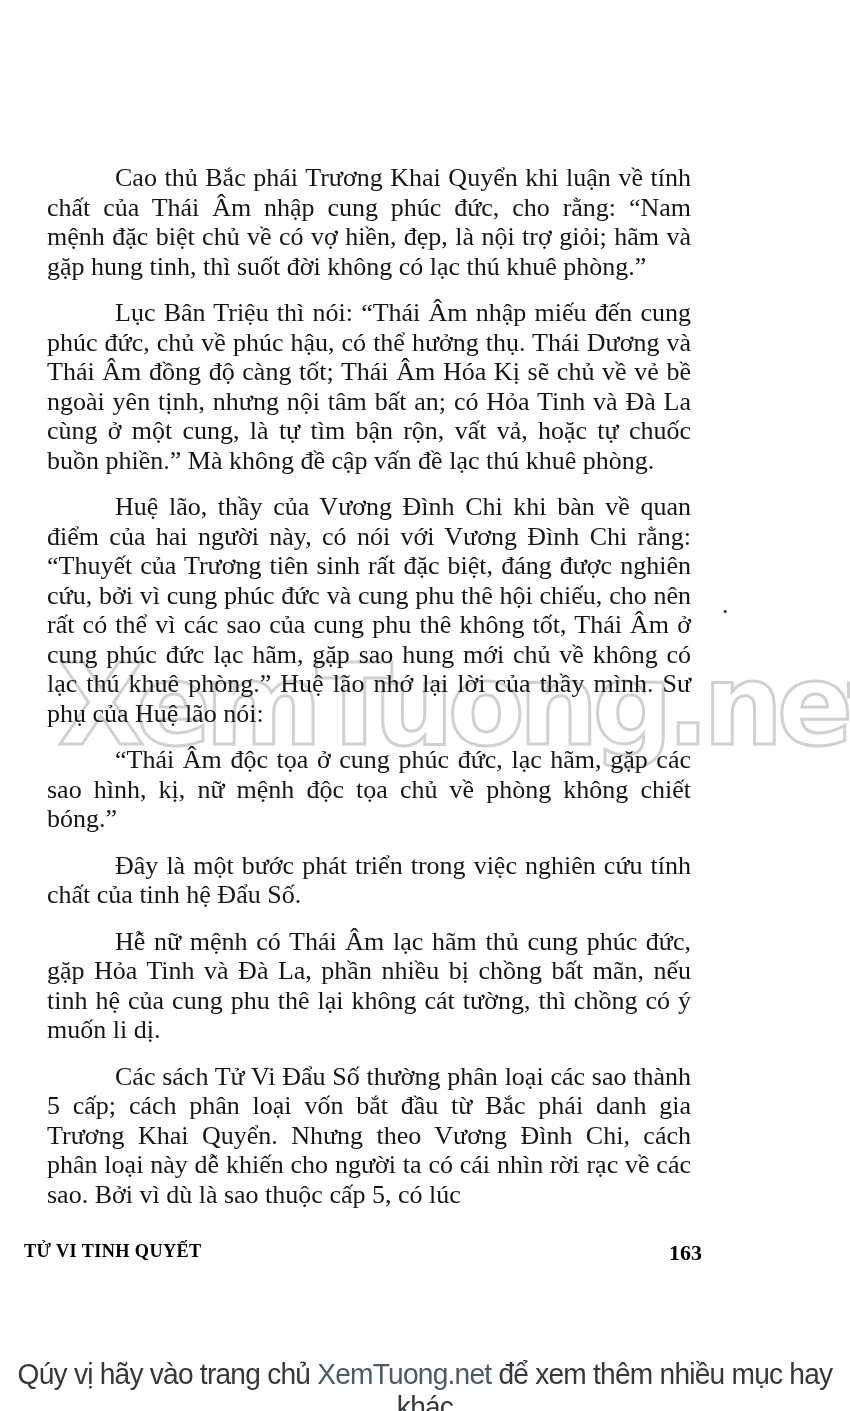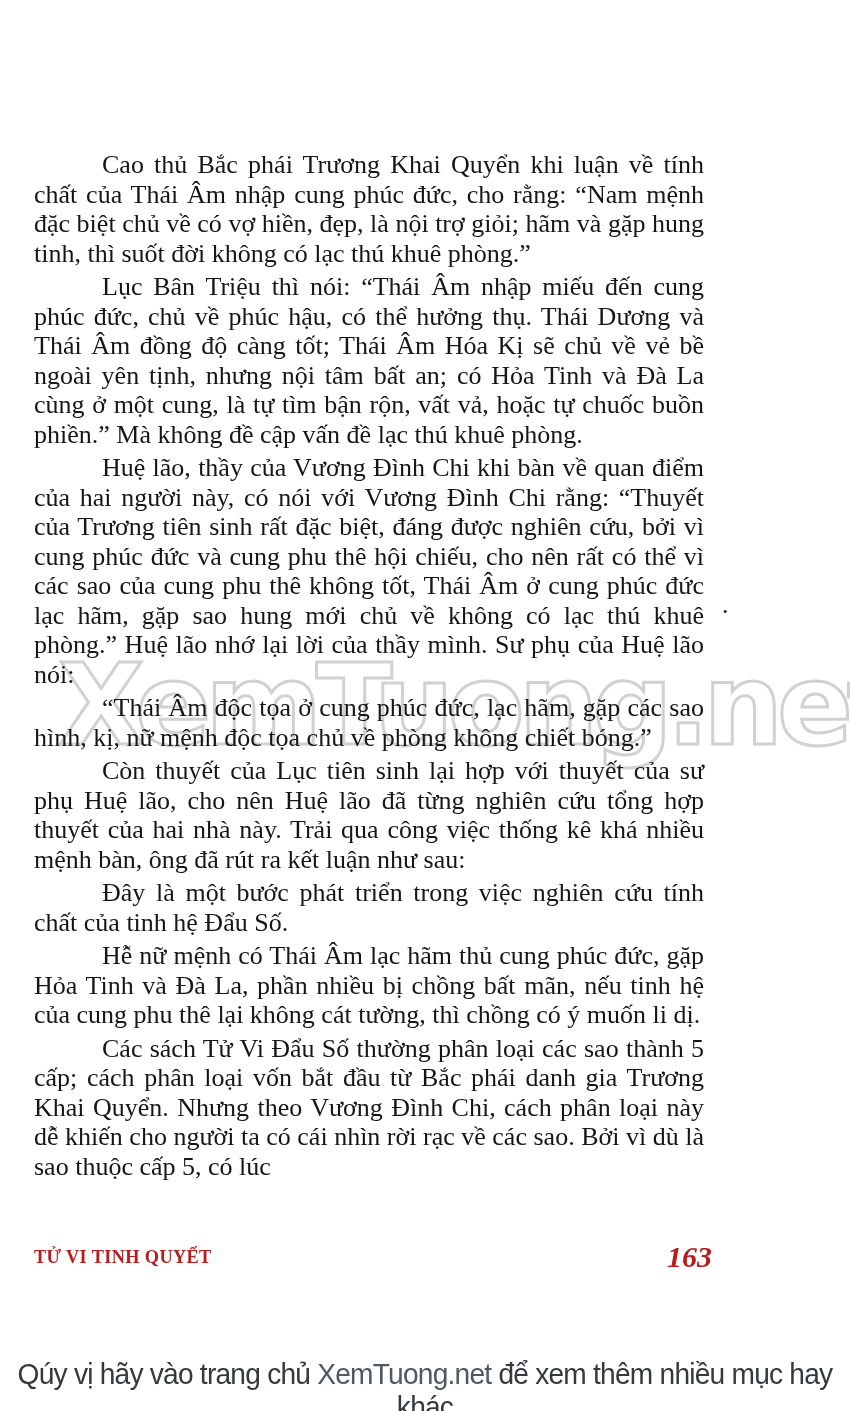--- a/index.html
+++ b/index.html
@@ -37,54 +37,53 @@
     position: absolute;
     left: 30px;
     top: 146px;
     width: 678px;
     z-index: 2;
     color: #161616;
     font-size: 26px;
     line-height: 29.5px;
     text-align: justify;
   }
-  .scan p { margin: 4px; text-indent: 68px; }
+  .scan p { margin: 17px; text-indent: 68px; }
 
   .stray-dot {
     position: absolute;
     left: 722px;
     top: 590px;
     z-index: 2;
     color: #161616;
     font-size: 26px;
   }
 
   
   .page-footer {
     position: absolute;
-    left: 34px;
+    left: 24px;
     top: 1240px;
     width: 678px;
     z-index: 2;
     display: flex;
     justify-content: space-between;
-    align-items: center;
-    color: #b91c1c;
+    align-items: flex-start;
+    color: #000000;
   }
   .book-title {
     font-weight: bold;
     font-size: 19px;
     letter-spacing: 0.4px;
     transform: scaleX(0.96);
     transform-origin: left center;
   }
   .page-number {
     font-weight: bold;
-    font-style: italic;
-    font-size: 30px;
+    font-size: 22px;
   }
 
   
   .banner {
     position: absolute;
     left: 0;
     top: 1358px;
     width: 850px;
     z-index: 2;
     text-align: center;
@@ -102,21 +101,20 @@
 
 <div class="page">
 
   <div class="watermark">XemTuong.net</div>
 
   <div class="scan">
     <p>Cao thủ Bắc phái Trương Khai Quyển khi luận về tính chất của Thái Âm nhập cung phúc đức, cho rằng: “Nam mệnh đặc biệt chủ về có vợ hiền, đẹp, là nội trợ giỏi; hãm và gặp hung tinh, thì suốt đời không có lạc thú khuê phòng.”</p>
     <p>Lục Bân Triệu thì nói: “Thái Âm nhập miếu đến cung phúc đức, chủ về phúc hậu, có thể hưởng thụ. Thái Dương và Thái Âm đồng độ càng tốt; Thái Âm Hóa Kị sẽ chủ về vẻ bề ngoài yên tịnh, nhưng nội tâm bất an; có Hỏa Tinh và Đà La cùng ở một cung, là tự tìm bận rộn, vất vả, hoặc tự chuốc buồn phiền.” Mà không đề cập vấn đề lạc thú khuê phòng.</p>
     <p>Huệ lão, thầy của Vương Đình Chi khi bàn về quan điểm của hai người này, có nói với Vương Đình Chi rằng: “Thuyết của Trương tiên sinh rất đặc biệt, đáng được nghiên cứu, bởi vì cung phúc đức và cung phu thê hội chiếu, cho nên rất có thể vì các sao của cung phu thê không tốt, Thái Âm ở cung phúc đức lạc hãm, gặp sao hung mới chủ về không có lạc thú khuê phòng.” Huệ lão nhớ lại lời của thầy mình. Sư phụ của Huệ lão nói:</p>
     <p>“Thái Âm độc tọa ở cung phúc đức, lạc hãm, gặp các sao hình, kị, nữ mệnh độc tọa chủ về phòng không chiết bóng.”</p>
-    <p>Còn thuyết của Lục tiên sinh lại hợp với thuyết của sư phụ Huệ lão, cho nên Huệ lão đã từng nghiên cứu tổng hợp thuyết của hai nhà này. Trải qua công việc thống kê khá nhiều mệnh bàn, ông đã rút ra kết luận như sau:</p>
     <p>Đây là một bước phát triển trong việc nghiên cứu tính chất của tinh hệ Đẩu Số.</p>
     <p>Hễ nữ mệnh có Thái Âm lạc hãm thủ cung phúc đức, gặp Hỏa Tinh và Đà La, phần nhiều bị chồng bất mãn, nếu tinh hệ của cung phu thê lại không cát tường, thì chồng có ý muốn li dị.</p>
     <p>Các sách Tử Vi Đẩu Số thường phân loại các sao thành 5 cấp; cách phân loại vốn bắt đầu từ Bắc phái danh gia Trương Khai Quyển. Nhưng theo Vương Đình Chi, cách phân loại này dễ khiến cho người ta có cái nhìn rời rạc về các sao. Bởi vì dù là sao thuộc cấp 5, có lúc</p>
   </div>
 
   <span class="stray-dot">.</span>
 
   <div class="page-footer">
     <span class="book-title">TỬ VI TINH QUYẾT</span>
     <span class="page-number">163</span>

